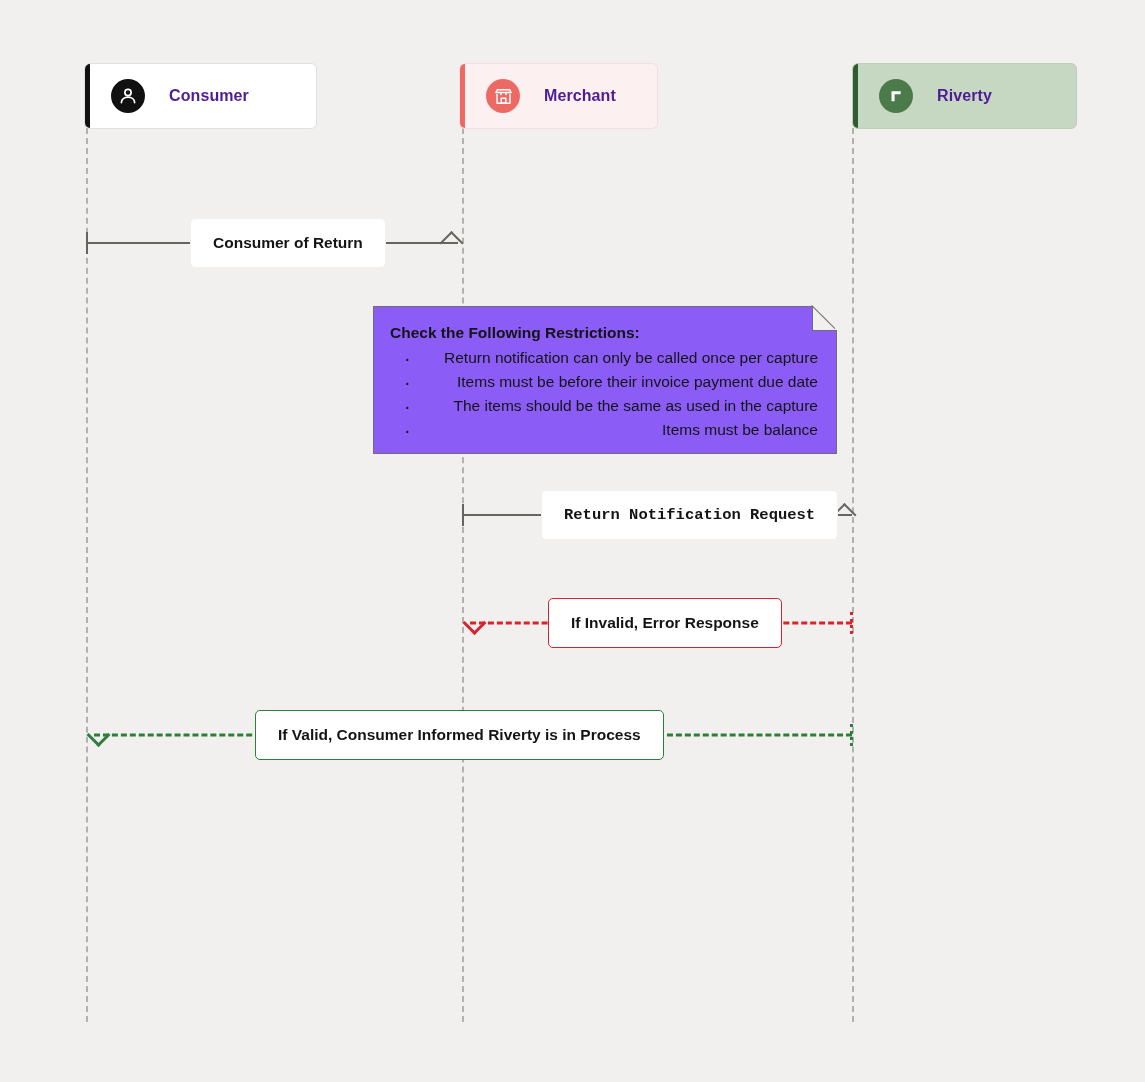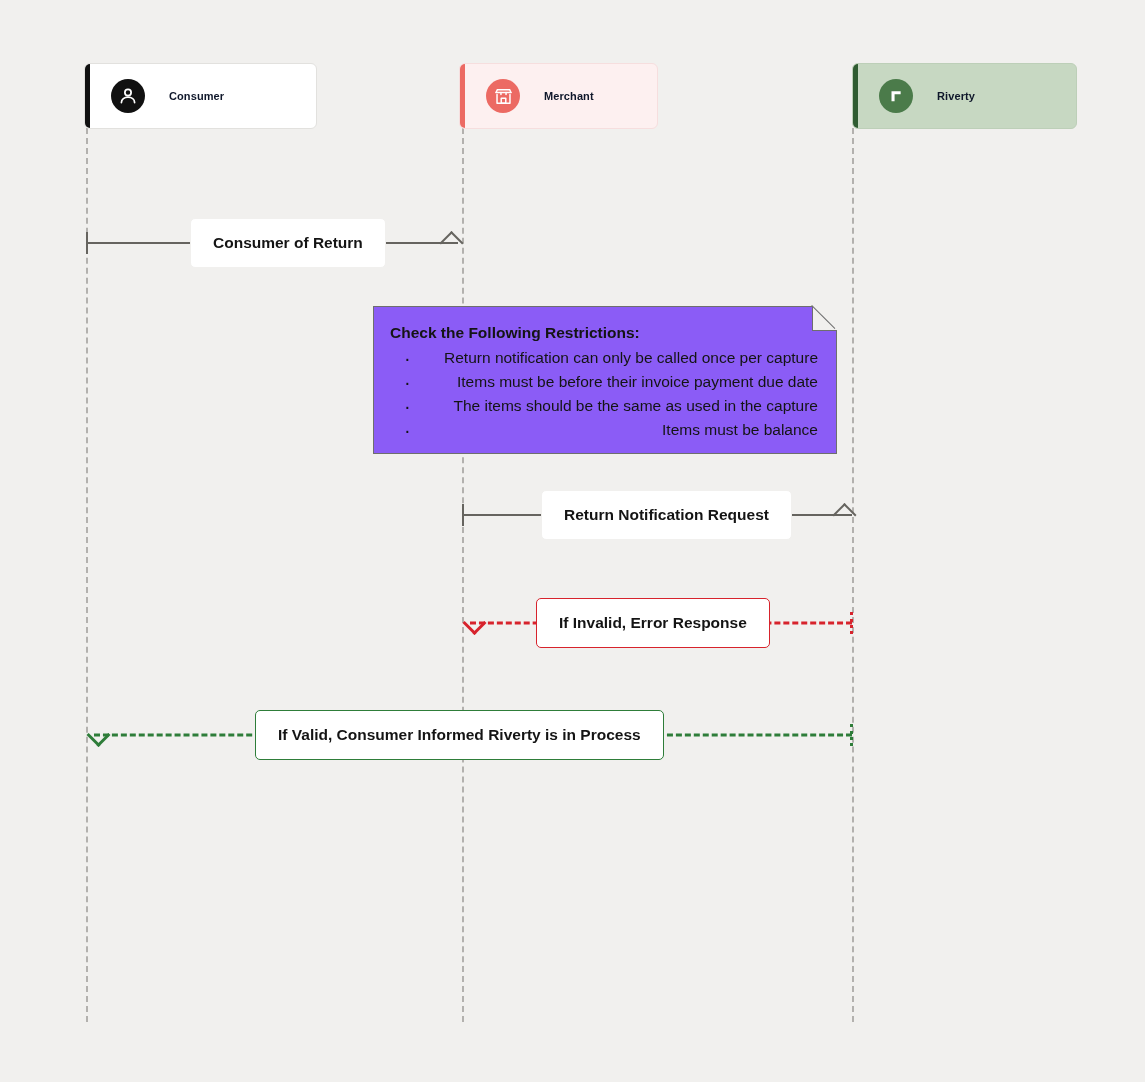--- a/index.html
+++ b/index.html
@@ -49,23 +49,23 @@
     border-radius: 50%;
     margin-left: 26px;
     flex: 0 0 auto;
     display: flex;
     align-items: center;
     justify-content: center;
   }
   .actor .icon svg { display: block; }
   .actor .label {
     margin-left: 24px;
-    font-size: 11px;
-    font-weight: 700;
-    color: #0f172a;
+    font-size: 16px;
+    font-weight: 700;
+    color: #4c1d95;
     letter-spacing: .1px;
   }
 
   .actor-consumer { background: #ffffff; border: 1px solid #e2e1de; }
   .actor-consumer .accent { background: #111111; }
   .actor-merchant { background: #fdf0f0; border: 1px solid #f6dede; }
   .actor-merchant .accent { background: #ec6a63; }
   .actor-riverty  { background: #c7d8c2; border: 1px solid #bdcfb8; }
   .actor-riverty  .accent { background: #2f5c31; }
 
@@ -249,28 +249,28 @@
       <li>Items must be before their invoice payment due date</li>
       <li>The items should be the same as used in the capture</li>
       <li>Items must be balance</li>
     </ul>
   </div>
 
   <div class="msg" style="left:462px; top:485px; width:392px; height:60px;">
     <div class="origin-tick gray" style="left:0;"></div>
     <div class="msg-line solid" style="left:0; width:390px;"></div>
     <div class="arrowhead right" style="left:374px;"></div>
-    <div class="msg-label plain" style="left:79px;">Return Notification Request</div>
+    <div class="msg-label plain" style="left:79px;font-family:Liberation Mono, monospace;">Return Notification Request</div>
   </div>
 
   <div class="msg" style="left:462px; top:593px; width:392px; height:60px;">
     <div class="origin-tick red" style="left:388px;"></div>
     <div class="msg-line dashed-red" style="left:8px; width:382px;"></div>
     <div class="arrowhead left-red" style="left:4px;"></div>
-    <div class="msg-label red" style="left:74px;">If Invalid, Error Response</div>
+    <div class="msg-label red" style="left:86px;">If Invalid, Error Response</div>
   </div>
 
   <div class="msg" style="left:86px; top:705px; width:768px; height:60px;">
     <div class="origin-tick green" style="left:764px;"></div>
     <div class="msg-line dashed-green" style="left:8px; width:758px;"></div>
     <div class="arrowhead left-green" style="left:4px;"></div>
     <div class="msg-label green" style="left:169px;">If Valid, Consumer Informed Riverty is in Process</div>
   </div>
 
 

